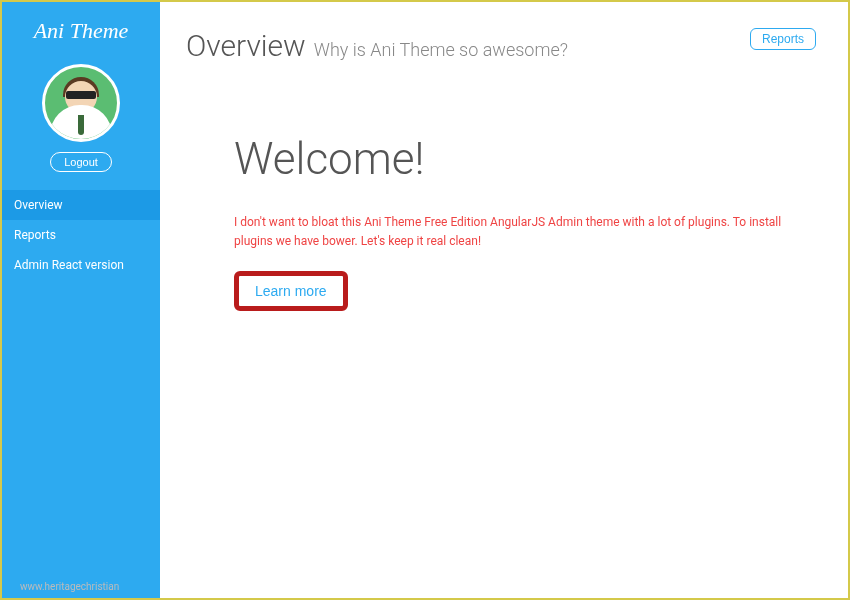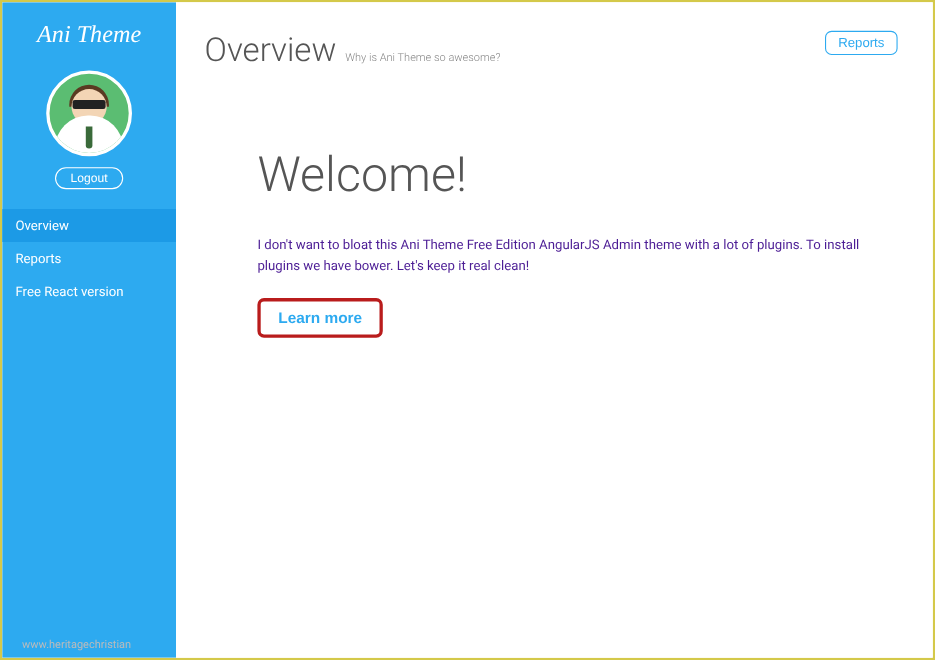--- a/index.html
+++ b/index.html
@@ -148,21 +148,21 @@
       align-items: baseline;
       gap: 8px;
       flex-wrap: wrap;
     }
     .page-title {
       font-size: 30px;
       font-weight: 300;
       color: #555;
     }
     .page-subtitle {
-      font-size: 10px;
+      font-size: 18px;
       font-weight: 300;
       color: #888;
     }
     .reports-btn {
       border: 1px solid #2daaf0;
       color: #2daaf0;
       background: #fff;
       border-radius: 6px;
       padding: 3px 11px;
       font-size: 12px;
@@ -175,33 +175,32 @@
     }
     .welcome-title {
       font-size: 44px;
       font-weight: 300;
       color: #555;
       margin-bottom: 28px;
       margin-top: 16px;
     }
     .welcome-text {
       font-size: 12px;
-      color: #4c1d95;
+      color: #ef4444;
       line-height: 1.6;
       margin-bottom: 20px;
     }
     .learn-more-btn {
-      border: 3px solid #b91c1c;
+      border: 5px solid #b91c1c;
       color: #2daaf0;
       background: #fff;
       border-radius: 6px;
       padding: 7px 16px;
       font-size: 14px;
       cursor: pointer;
-      font-weight: bold;
     }
     .watermark {
       position: absolute;
       bottom: 6px;
       left: -140px;
       font-size: 10px;
       color: #bbb;
       margin-top: 48px;
     }
   </style>
@@ -221,21 +220,21 @@
         <div class="avatar-body"></div>
         <div class="avatar-tie"></div>
       </div>
     </div>
     <div class="logout-wrap">
       <button class="logout-btn">Logout</button>
     </div>
     <nav class="nav">
       <div class="nav-item active">Overview</div>
       <div class="nav-item">Reports</div>
-      <div class="nav-item">Free React version</div>
+      <div class="nav-item">Admin React version</div>
     </nav>
   </aside>
 
   <main class="main">
     <div class="header-row">
       <div class="page-heading">
         <span class="page-title">Overview</span>
         <span class="page-subtitle">Why is Ani Theme so awesome?</span>
       </div>
       <button class="reports-btn">Reports</button>

